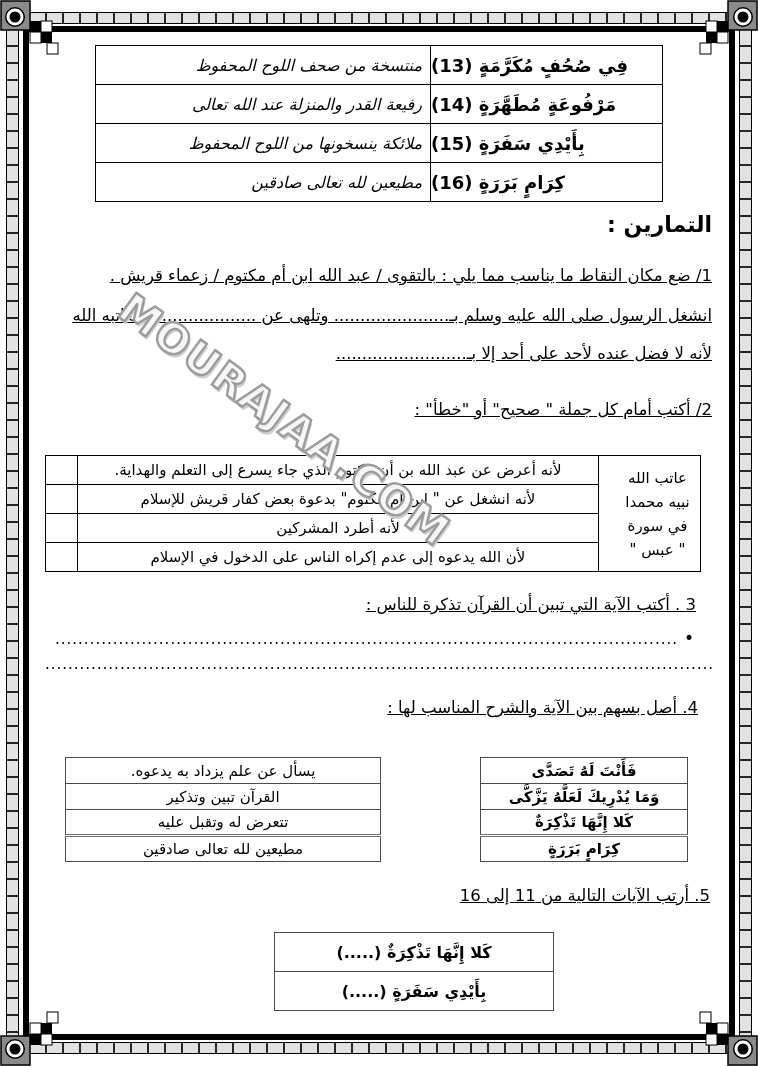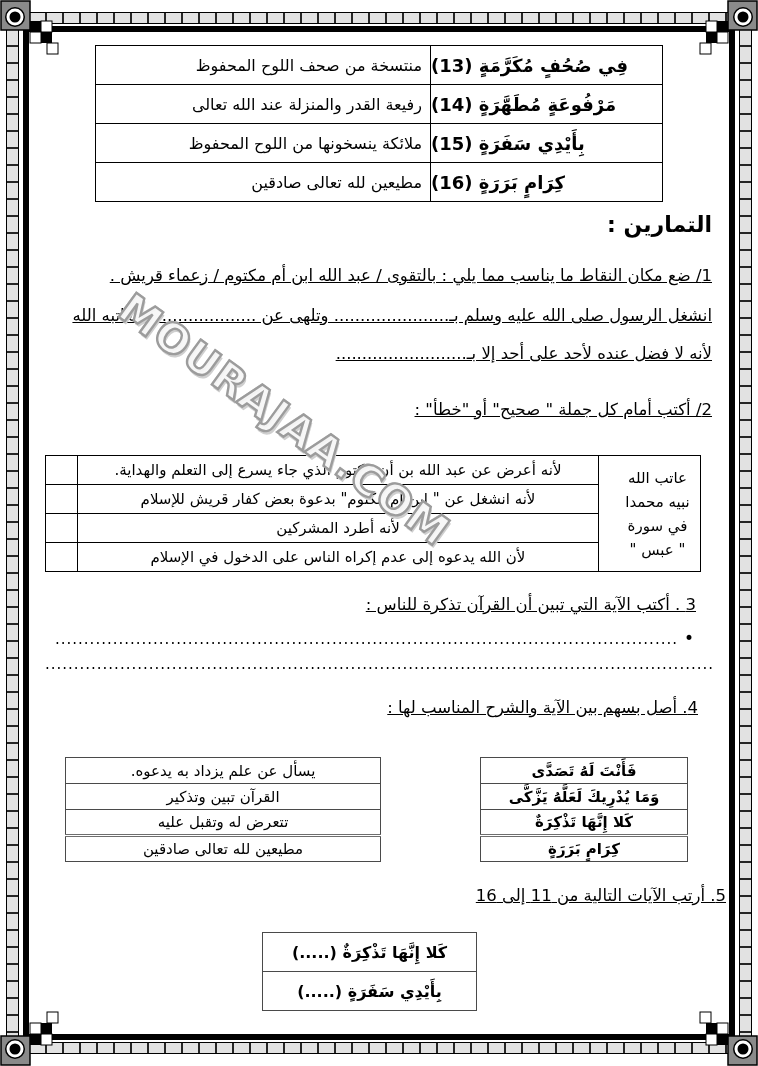--- a/index.html
+++ b/index.html
@@ -35,38 +35,38 @@
   
   .abs { position:absolute; }
   .rtl { direction:rtl; unicode-bidi:plaintext; text-align:right; }
   .prompt { font-size:16.5px; white-space:nowrap;text-decoration:underline; }
   .main-heading { font-size:22px; font-weight:bold; }
   table { border-collapse:collapse; direction:rtl; }
   
   .vocab { left:95px; top:45px; width:568px; }
   .vocab td { border:1.4px solid #000; height:39px; font-size:16px; }
   .vocab td.verse { width:232px; font-weight:bold; text-align:left; font-size:18px; }
-  .vocab td.meaning { text-align:right; padding:0 8px; }
+  .vocab td.meaning { text-align:right; padding:0 8px;font-style:italic; }
   
   .ex2 { left:45px; top:455px; width:656px; }
   .ex2 td { border:1.3px solid #000; height:29px; font-size:15px;padding-left:16px; }
   .ex2 td.side { width:102px; text-align:center; vertical-align:middle; line-height:1.6; }
   .ex2 td.stmt { text-align:center; padding:0 5px; white-space:nowrap; overflow:hidden; }
   .ex2 td.ans { width:32px; }
   
   .dotsline { font-size:15px; white-space:nowrap; overflow:hidden; direction:rtl; text-align:right; letter-spacing:1px; }
   .dotsline .bullet { font-size:17px; letter-spacing:0; padding-left:6px; }
   
   .match td { border:1.3px solid #4a4a4a; height:26px; text-align:center; font-size:15px; padding:0 6px; white-space:nowrap; }
   .match.verses { left:480px; top:757px; width:208px; }
   .match.verses td { font-weight:bold; }
   .match.meanings { left:65px; top:757px; width:316px; }
   .match tr.sep td { border-top:3px double #6e6e6e; }
   
-  .ex5 { left:262px; top:932px; width:215px; }
+  .ex5 { left:274px; top:932px; width:280px; }
   .ex5 td { border:1.3px solid #4a4a4a; height:39px; text-align:center; font-weight:bold; font-size:16px; white-space:nowrap; }
 </style>
 </head>
 <body>
 
 <div class="band-h" style="top:12px"></div>
 <div class="thick-h" style="top:26px"></div>
 <div class="band-h" style="top:1042px"></div>
 <div class="thick-h" style="top:1034px"></div>
 <div class="band-v" style="left:6px"></div>
@@ -218,21 +218,21 @@
       </tr>
   <tr>
         <td>تتعرض له وتقبل عليه</td>
       </tr>
   <tr class="sep">
         <td>مطيعين لله تعالى صادقين</td>
       </tr>
 </tbody>
   </table>
 
-<div class="abs rtl prompt" style="right:32px; top:886px">5. أرتب الآيات التالية من 11 إلى 16</div>
+<div class="abs rtl prompt" style="right:48px; top:886px">5. أرتب الآيات التالية من 11 إلى 16</div>
 
 <table class="abs ex5">
   <tbody>
       <tr>
         <td>كَلا إِنَّهَا تَذْكِرَةٌ (.....)</td>
       </tr>
   <tr>
         <td>بِأَيْدِي سَفَرَةٍ (.....)</td>
       </tr>
 </tbody>

